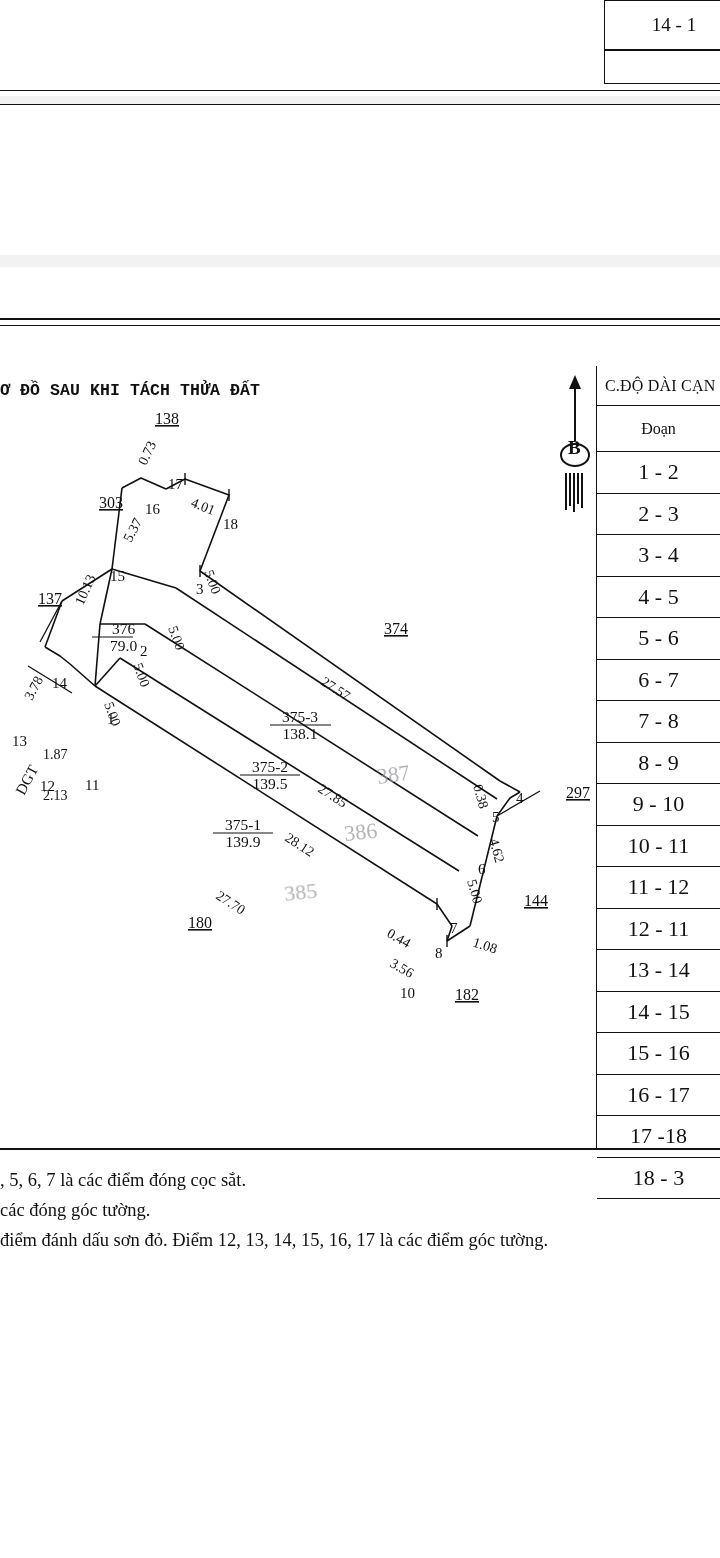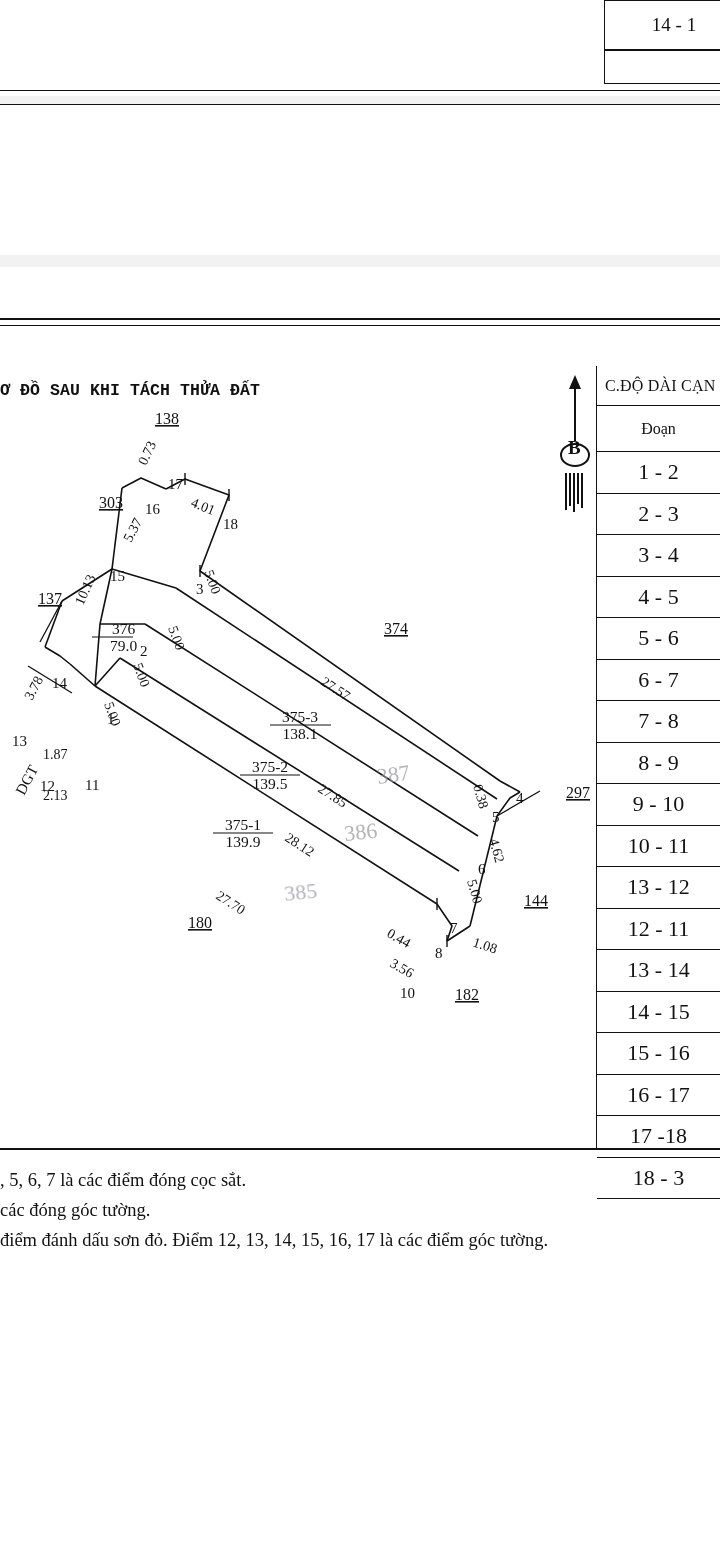--- a/index.html
+++ b/index.html
@@ -322,21 +322,21 @@
     <div class="seg-row">1 - 2</div>
     <div class="seg-row">2 - 3</div>
     <div class="seg-row">3 - 4</div>
     <div class="seg-row">4 - 5</div>
     <div class="seg-row">5 - 6</div>
     <div class="seg-row">6 - 7</div>
     <div class="seg-row">7 - 8</div>
     <div class="seg-row">8 - 9</div>
     <div class="seg-row">9 - 10</div>
     <div class="seg-row">10 - 11</div>
-    <div class="seg-row">13 - 12</div>
+    <div class="seg-row">11 - 12</div>
     <div class="seg-row">12 - 11</div>
     <div class="seg-row">13 - 14</div>
     <div class="seg-row">14 - 15</div>
     <div class="seg-row">15 - 16</div>
     <div class="seg-row">16 - 17</div>
     <div class="seg-row">17 -18</div>
     <div class="seg-row">18 - 3</div>
   </div>
 
   <div id="notes">

